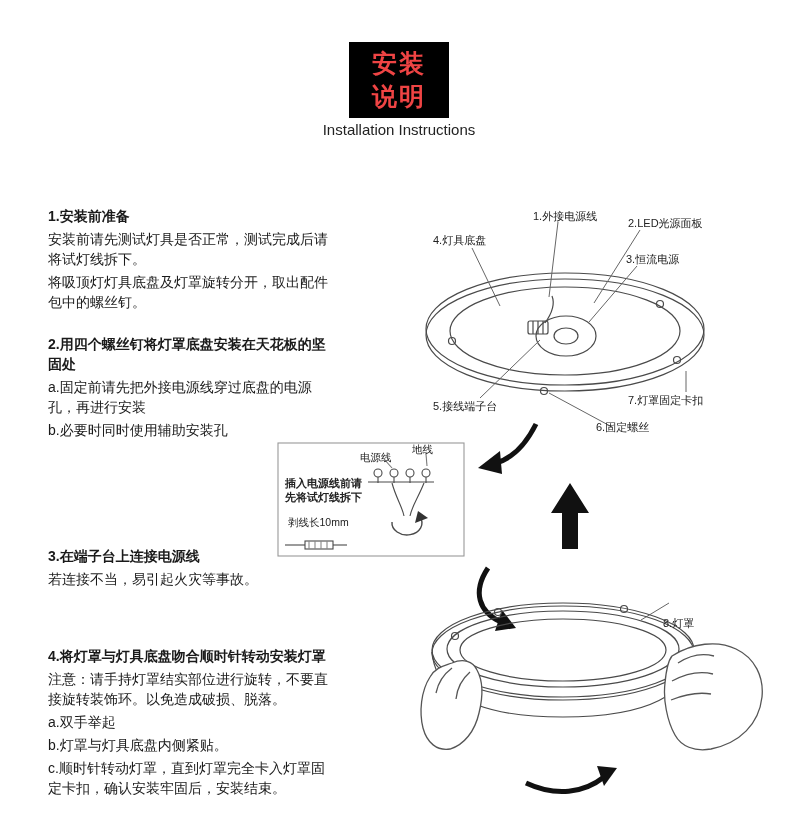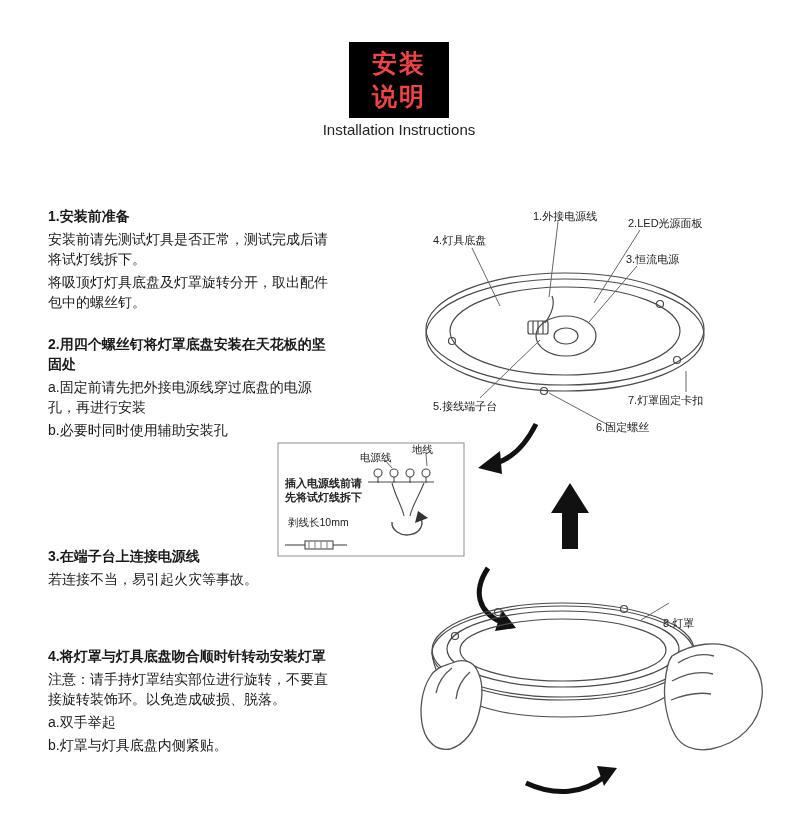--- a/index.html
+++ b/index.html
@@ -52,20 +52,21 @@
   <div class="sec" id="sec3">
     <div class="h">3.在端子台上连接电源线</div>
     <p>若连接不当，易引起火灾等事故。</p>
   </div>
 
   <div class="sec" id="sec4">
     <div class="h">4.将灯罩与灯具底盘吻合顺时针转动安装灯罩</div>
     <p>注意：请手持灯罩结实部位进行旋转，不要直接旋转装饰环。以免造成破损、脱落。</p>
     <p>a.双手举起</p>
     <p>b.灯罩与灯具底盘内侧紧贴。</p>
+    <p>c.顺时针转动灯罩，直到灯罩完全卡入灯罩固定卡扣，确认安装牢固后，安装结束。</p>
   </div>
 
   <svg class="art" width="790" height="819" viewBox="0 0 790 819">
 
     <g stroke="#4a4a4a" fill="none" stroke-width="1.2">
       <ellipse cx="565" cy="335" rx="139" ry="56"></ellipse>
       <ellipse cx="565" cy="329" rx="139" ry="56"></ellipse>
       <ellipse cx="565" cy="331" rx="115" ry="44"></ellipse>
       <ellipse cx="566" cy="336" rx="30" ry="20"></ellipse>
       <ellipse cx="566" cy="336" rx="12" ry="8"></ellipse>

